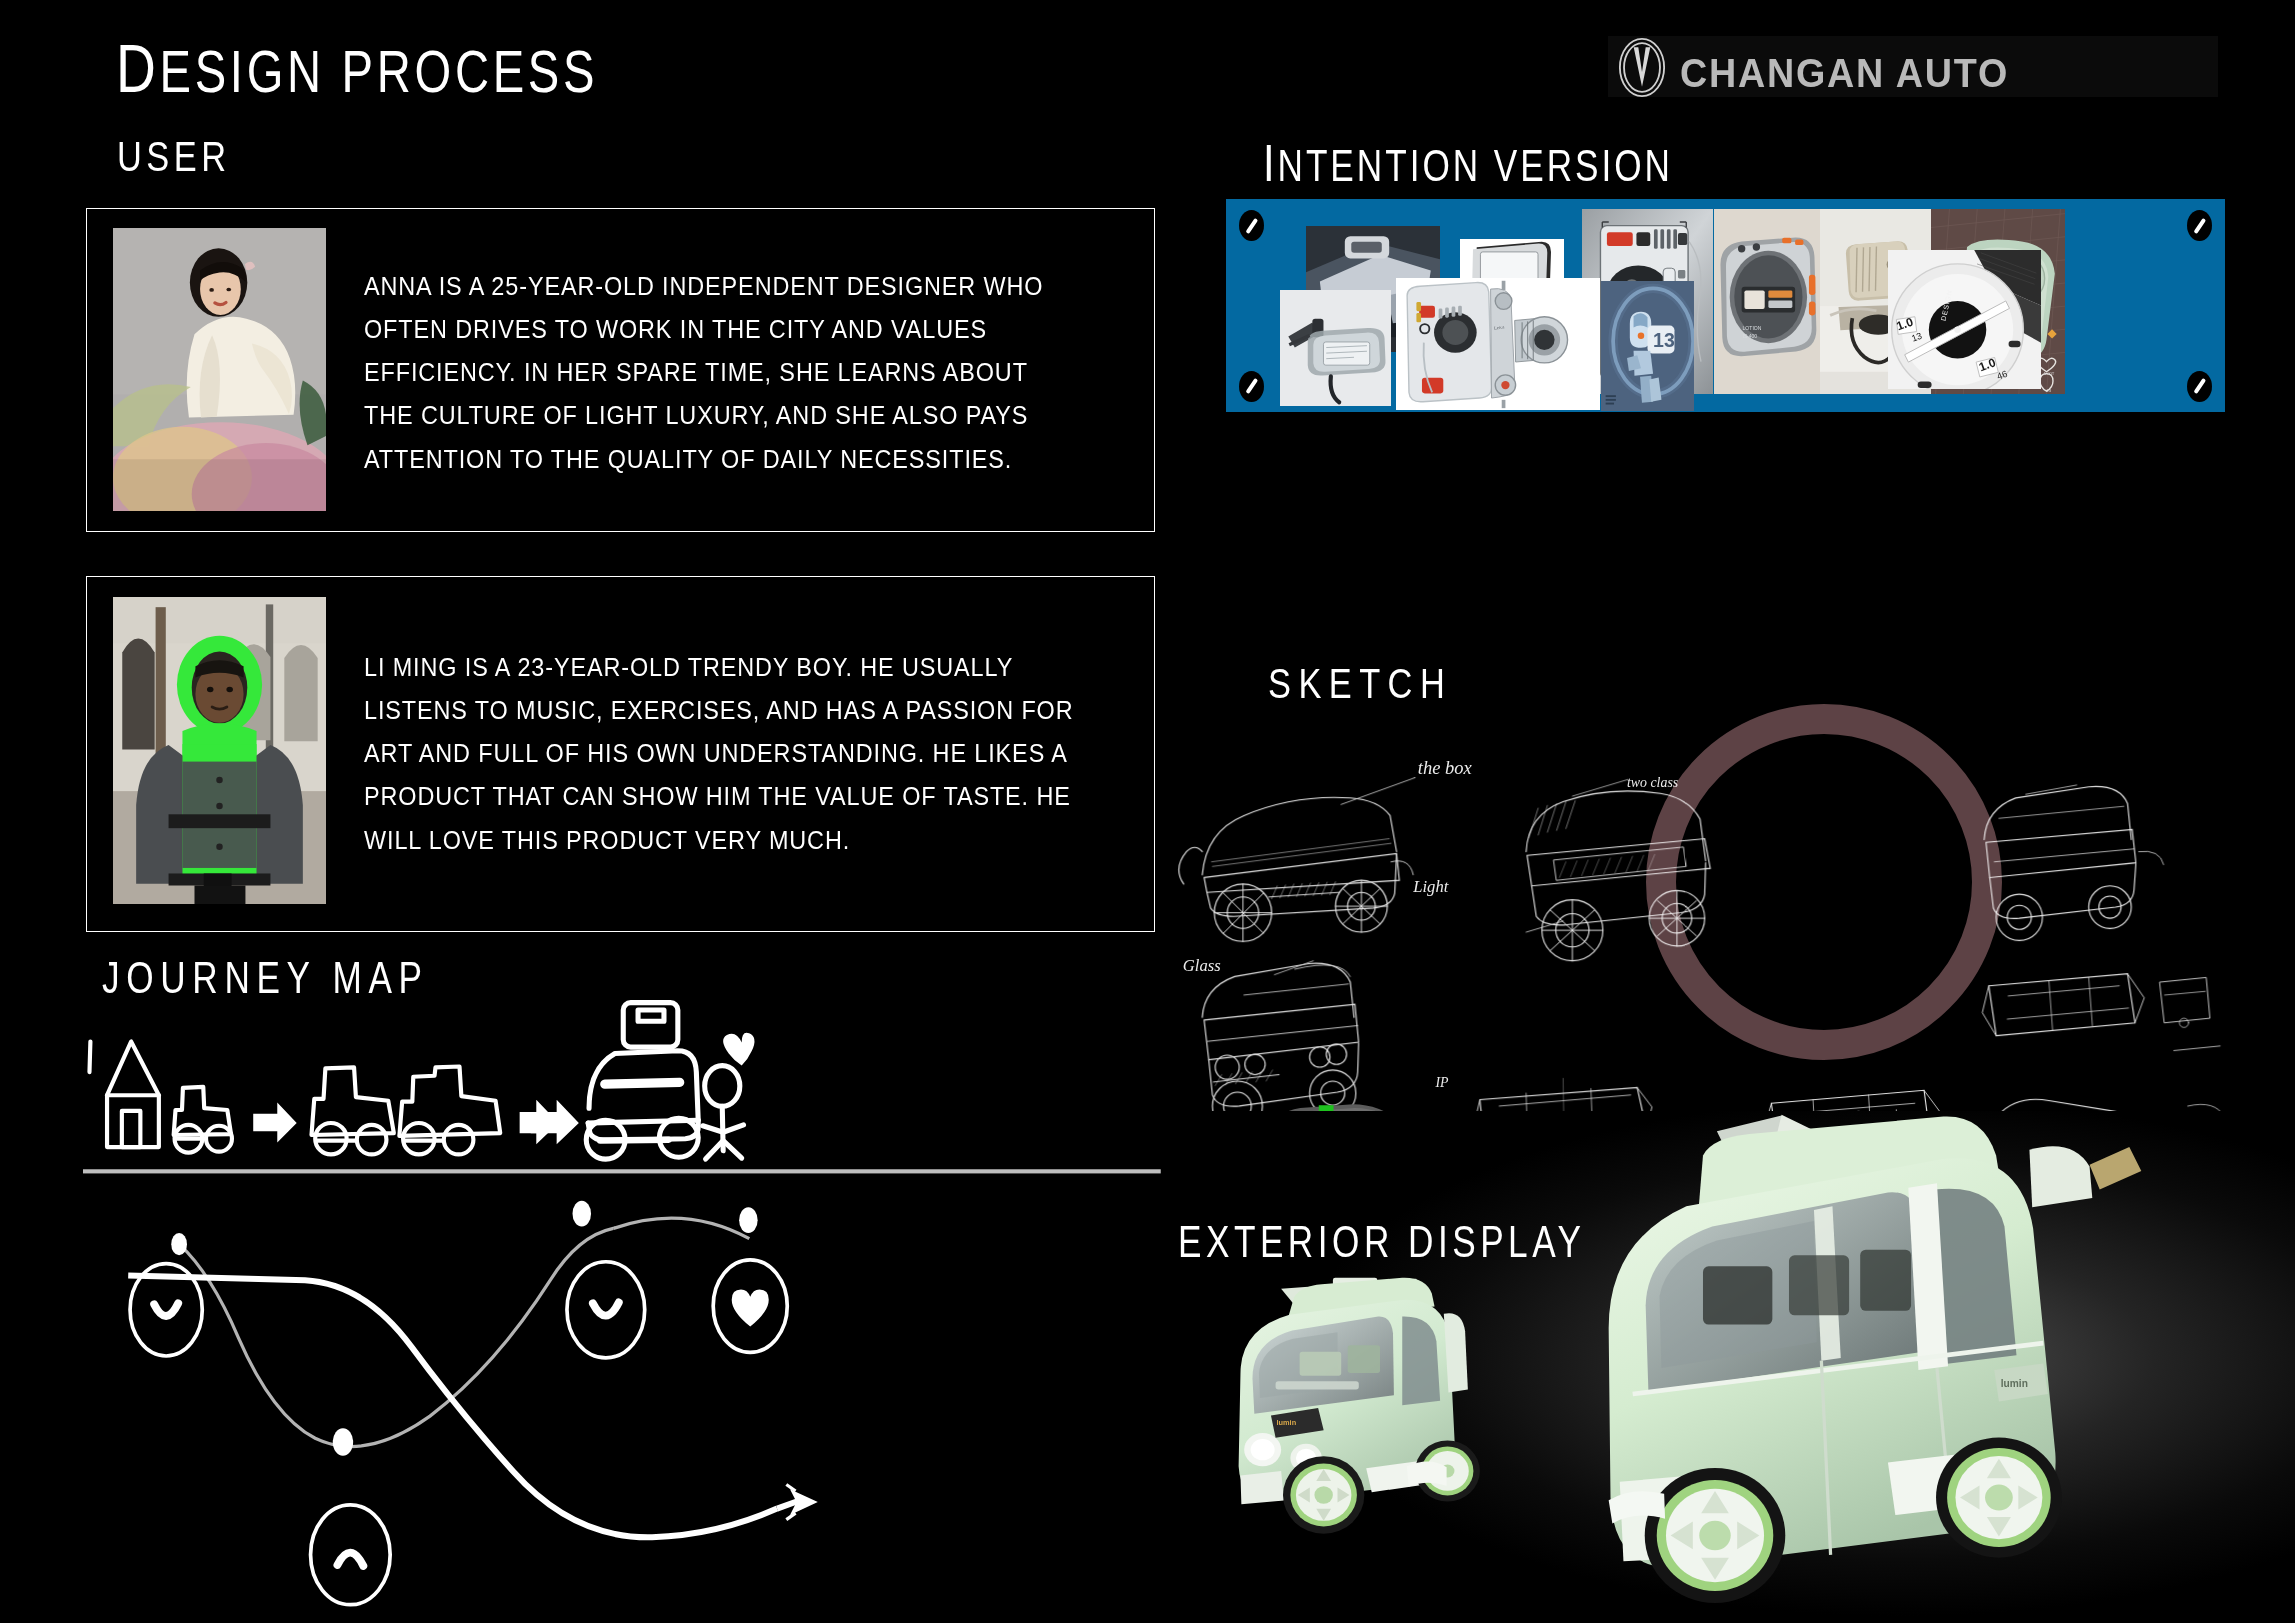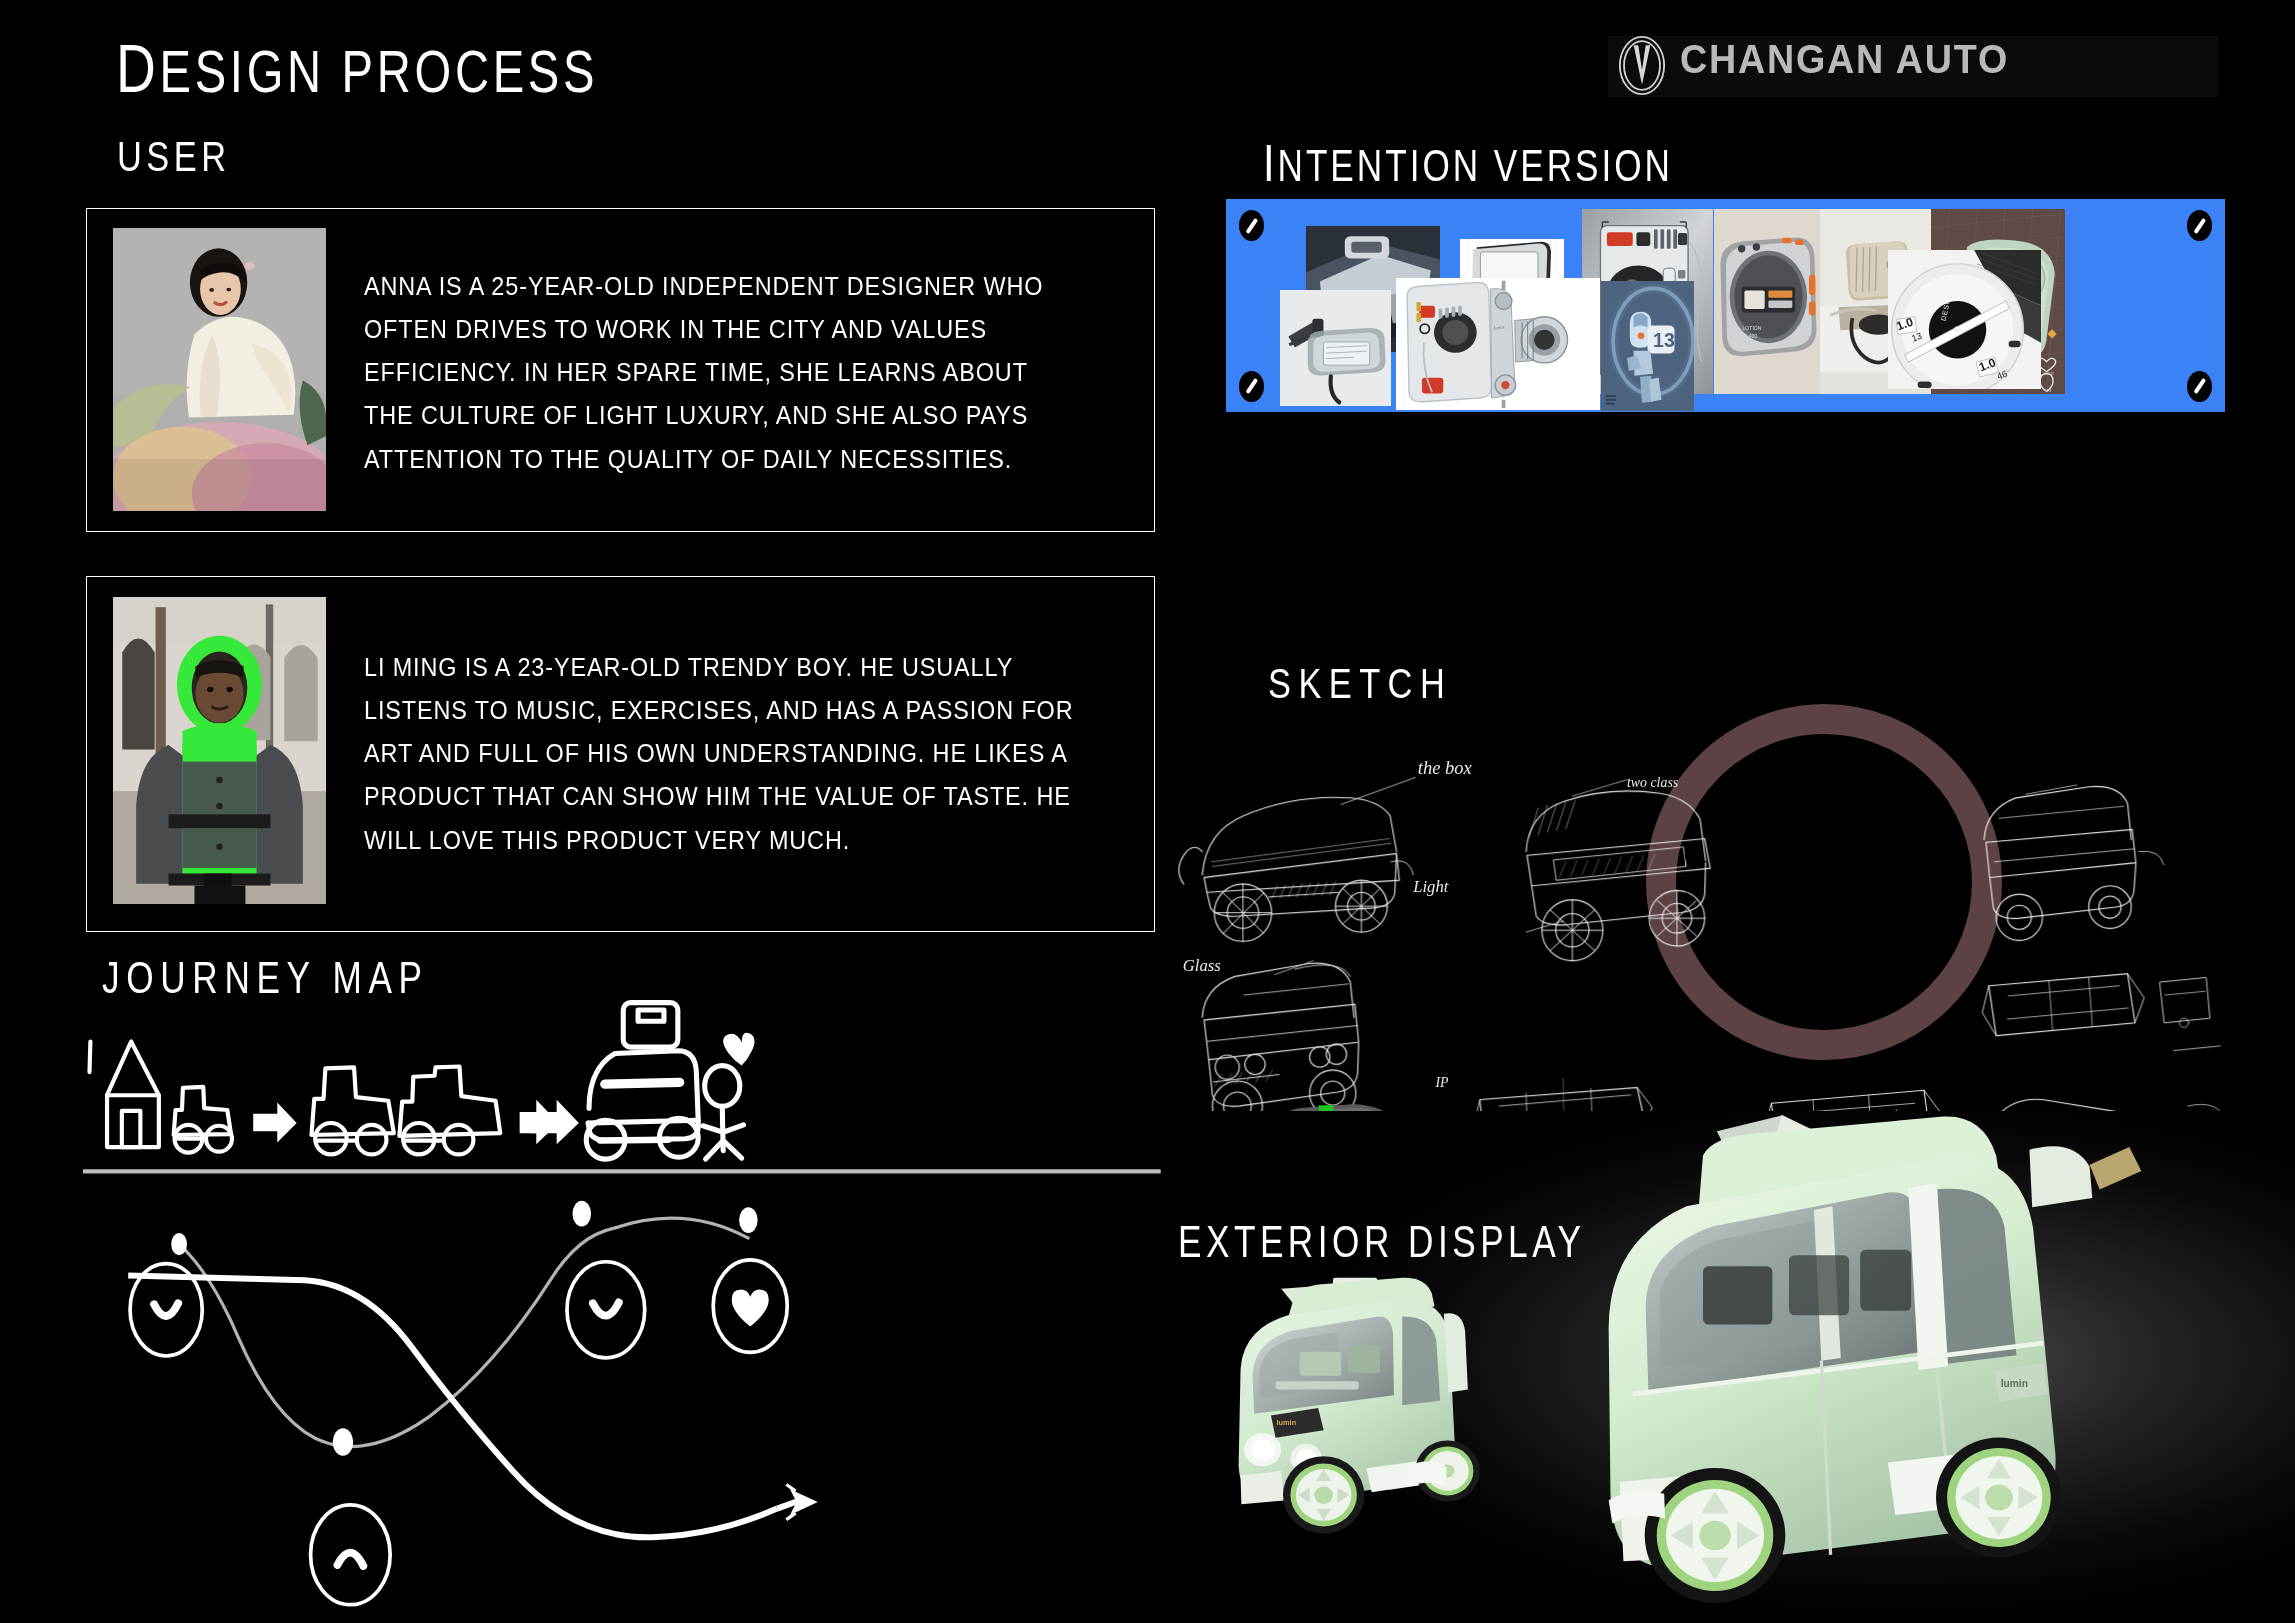--- a/index.html
+++ b/index.html
@@ -23,21 +23,21 @@
   #user-heading      { position:absolute; left:117px; top:132px;  font-size:43px; letter-spacing:5.6px; }
   #intention-heading { position:absolute; left:1263px; top:133px; font-size:44px; letter-spacing:3.7px; }
   #intention-heading .cap { font-size:52px; }
   #sketch-heading    { position:absolute; left:1268px; top:659px; font-size:43px; letter-spacing:9.3px; }
   #exterior-heading  { position:absolute; left:1178px; top:1217px; font-size:44px; letter-spacing:5.6px; }
   #journey-heading   { position:absolute; left:102px;  top:953px; font-size:44px; letter-spacing:8.3px; }
 
   
   #logo-bar {
     position:absolute; left:1608px; top:36px; width:610px; height:61px;
-    background:#0b0b0b; display:flex; align-items:flex-start; padding-left:10.2px; gap:14px;
+    background:#0b0b0b; display:flex; align-items:flex-end; padding-left:10.2px; gap:14px;
   }
   #logo-badge { width:48px; height:59px; position:relative; flex:none; }
   #logo-wordmark {
     font-size:41px; font-weight:700; color:#b9b9b9; letter-spacing:1.9px;
     transform:scaleX(0.92); transform-origin:left center; white-space:nowrap;
     font-family:"Liberation Sans", sans-serif;
   }
 
   
   .persona-card {
@@ -56,21 +56,21 @@
     color:#ffffff; text-transform:uppercase; font-weight:400;
     transform:scaleX(0.90); transform-origin:left top;
     width:879px;
   }
   #anna-text   { margin:56px 0 0 30px; }
   #liming-text { margin:69px 0 0 30px; }
 
   
   #moodboard {
     position:absolute; left:1226px; top:199px; width:999px; height:213px;
-    background:#3b82f6;
+    background:#0369a1;
   }
   .screw {
     position:absolute; width:25px; height:31px; border-radius:50%;
     background:#000;
   }
   .screw::after {
     content:""; position:absolute; left:50%; top:50%; width:4.2px; height:16.7px;
     background:#fff; border-radius:2.3px;
     transform:translate(-50%,-50%) rotate(34deg);
   }

